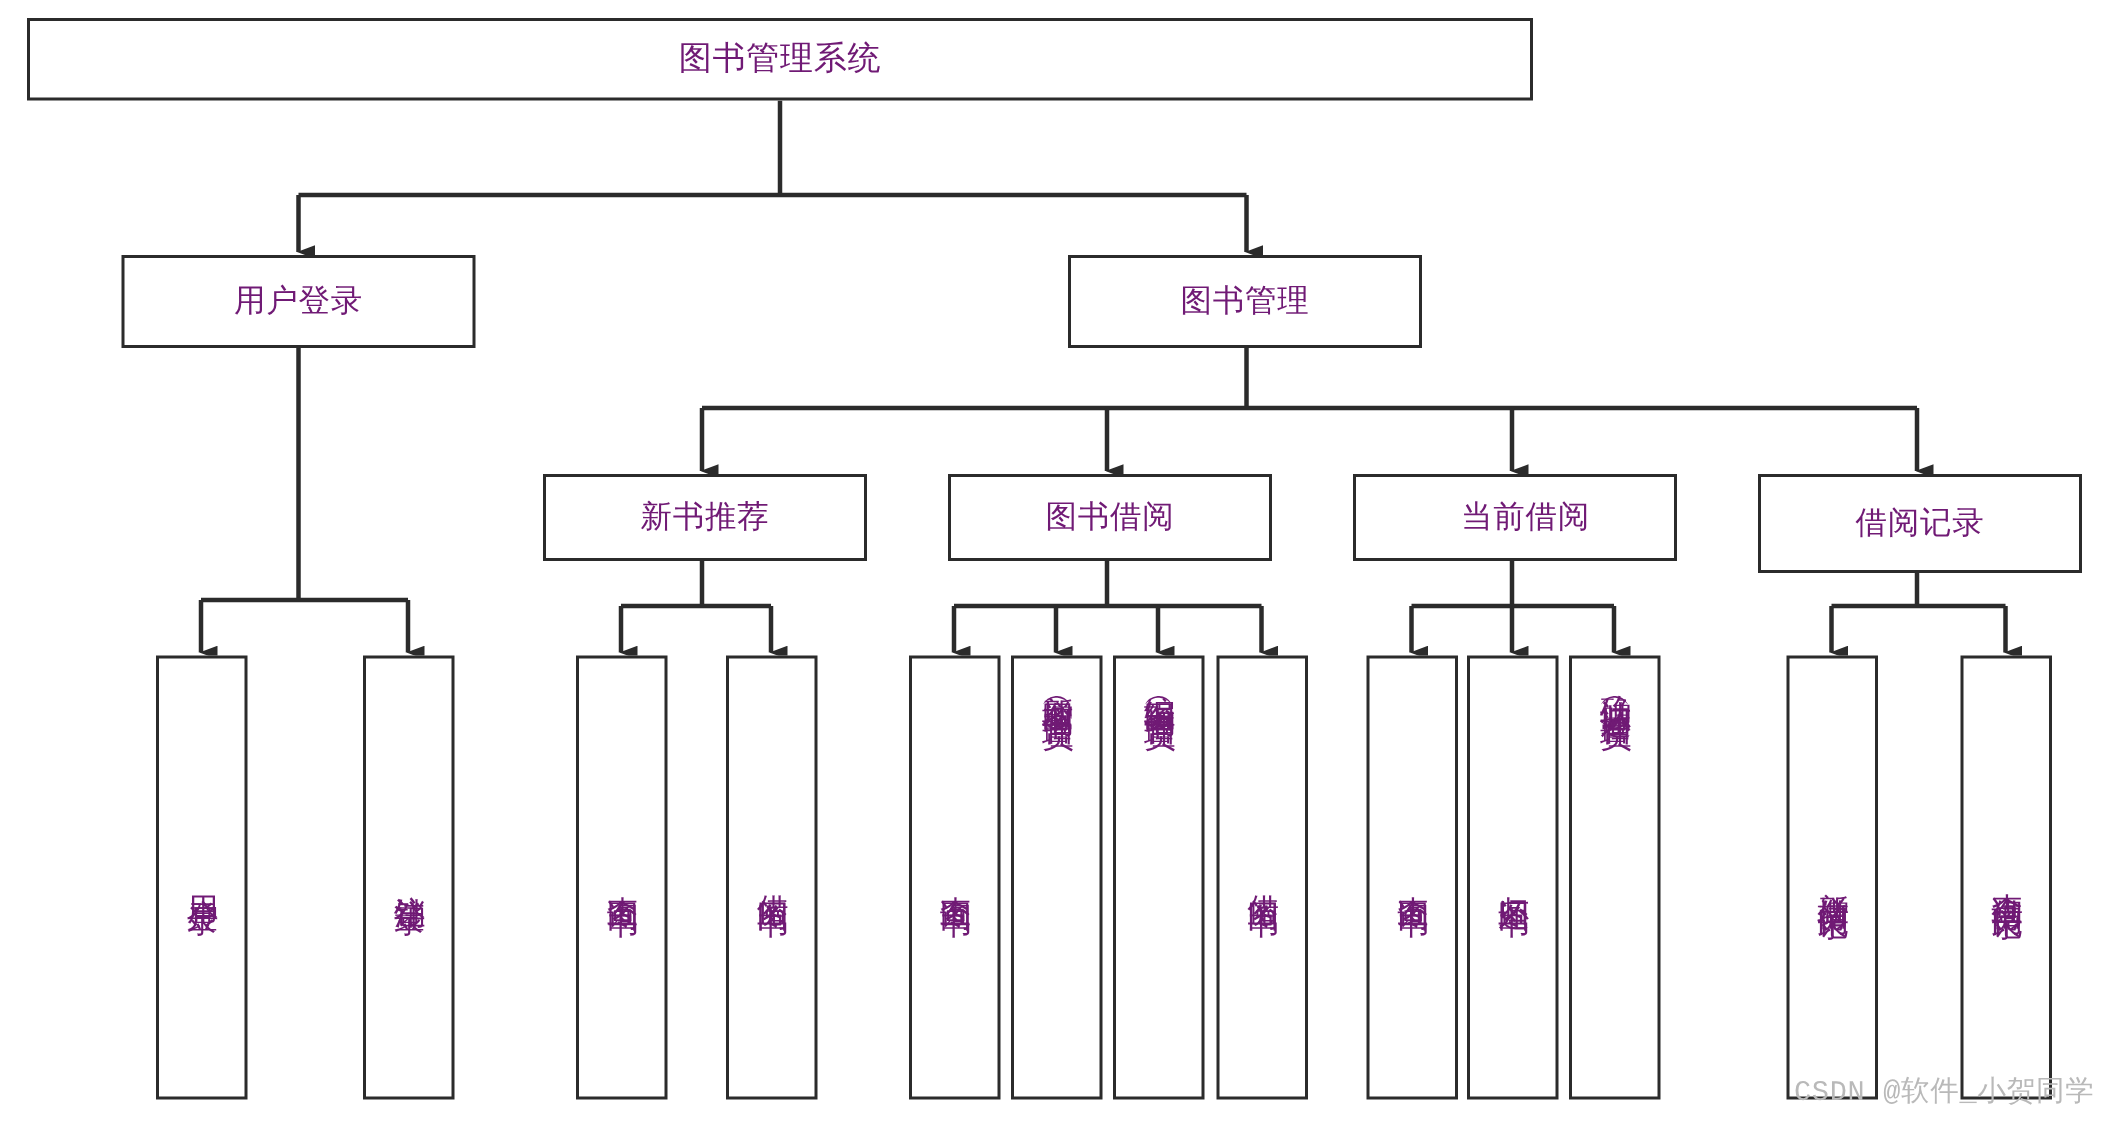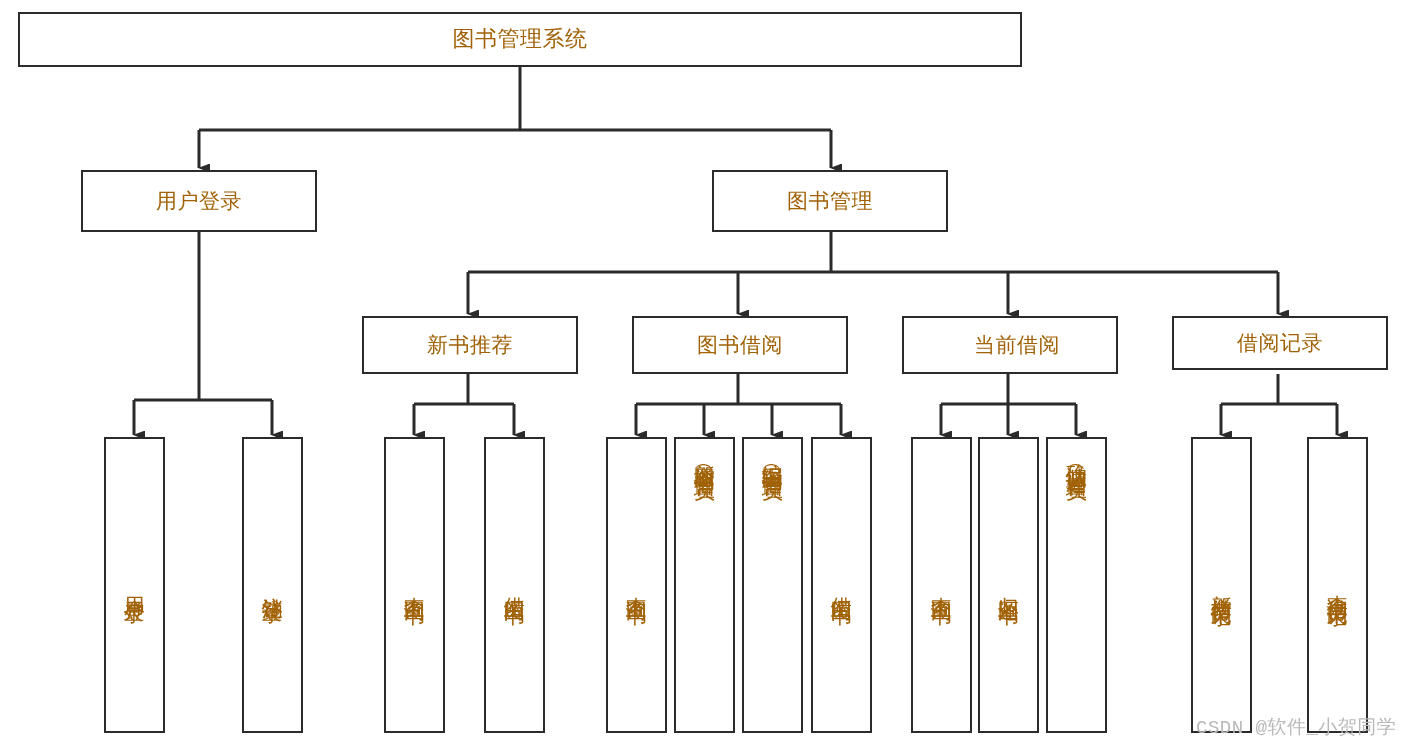--- a/index.html
+++ b/index.html
@@ -34,21 +34,21 @@
     display: flex;
     align-items: center;
     justify-content: center;
     color: #1b1b1b;
   }
   .node-label {
     display: block;
     text-align: center;
     line-height: 1.28;
     letter-spacing: 0.5px;
-    color: #a16207;
+    color: #701a75;
   }
   
   .node.horiz .node-label {
     font-size: 21px;
     white-space: nowrap;
   }
   .node.root .node-label {
     font-size: 22px;
   }
   
@@ -150,21 +150,21 @@
   </div>
 
   <div class="node horiz" style="left:632px; top:316px; width:216px; height:58px;">
     <span class="node-label">图书借阅</span>
   </div>
 
   <div class="node horiz" style="left:902px; top:316px; width:216px; height:58px;padding-left:14px;">
     <span class="node-label">当前借阅</span>
   </div>
 
-  <div class="node horiz" style="left:1172px; top:316px; width:216px; height:54px;">
+  <div class="node horiz" style="left:1172px; top:316px; width:216px; height:66px;">
     <span class="node-label">借阅记录</span>
   </div>
 
   <div class="node vert center-text" style="left:104px; top:437px; width:61px; height:296px;">
     <span class="node-label">用户登录</span>
   </div>
 
   <div class="node vert center-text" style="left:242px; top:437px; width:61px; height:296px;">
     <span class="node-label">注销登录</span>
   </div>

